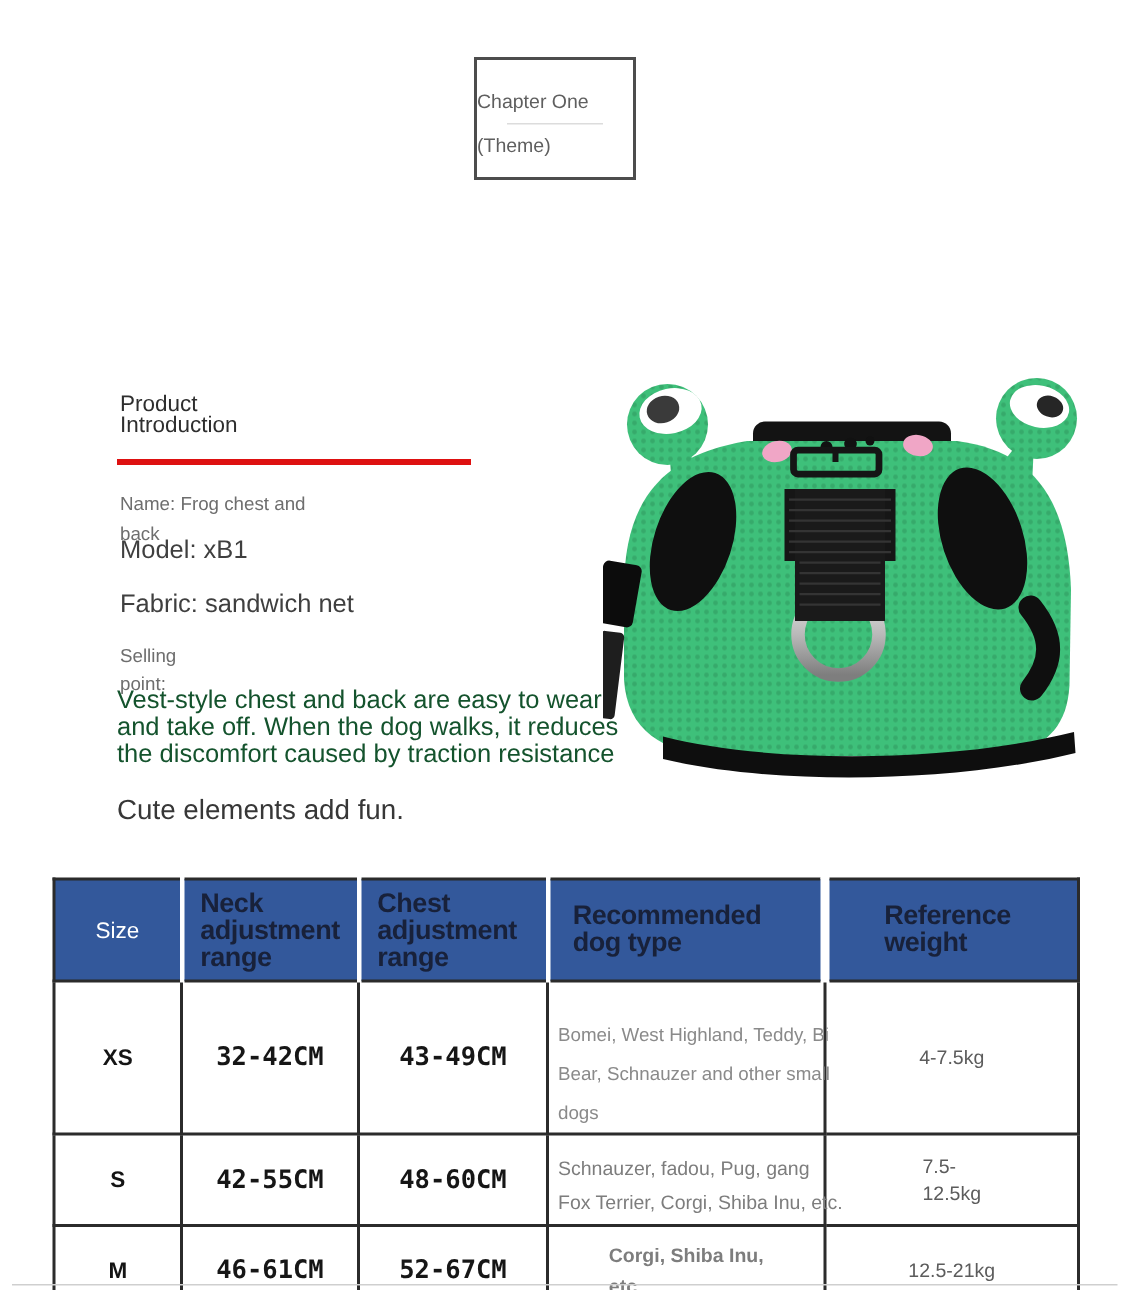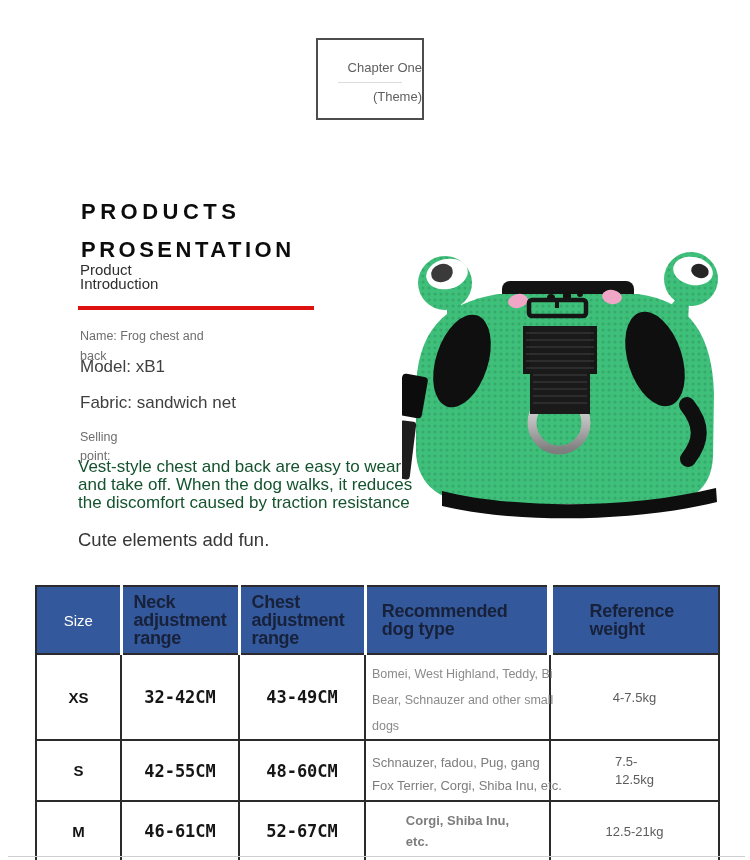--- a/index.html
+++ b/index.html
@@ -2,21 +2,21 @@
 <html><head>
 <meta charset="utf-8">
 <style>
   html,body{margin:0;padding:0;background:#ffffff;}
   *{box-sizing:border-box;}
   body{font-family:"Liberation Sans", sans-serif;}
   .canvas{position:relative;width:750px;height:860px;background:#ffffff;overflow:hidden;margin:0 auto;}
 
   
   .chapter-box{position:absolute;left:316px;top:38px;width:108px;height:82px;
-    border:2px solid #4d4d4d;background:#fff;text-align:right;}
+    border:2px solid #4d4d4d;background:#fff;text-align:left;}
   .chapter-box .l1{margin-top:20px;font-size:13px;color:#5f5f5f;}
   .chapter-box .divider{width:64px;height:1px;background:#dcdcdc;margin:7px auto 6px auto;}
   .chapter-box .l2{font-size:13px;color:#5f5f5f;}
 
   
   .heading{position:absolute;left:81px;top:199px;color:#0c0c0c;font-weight:bold;}
   .heading .h1{font-size:22px;letter-spacing:4.5px;}
   .heading .h2{font-size:22px;letter-spacing:3.5px;margin-top:12px;}
   .subheading{position:absolute;left:80px;top:263px;font-size:15px;color:#2e2e2e;line-height:14px;}
   .red-rule{position:absolute;left:78px;top:306px;width:236px;height:4px;background:#de1111;}
@@ -42,21 +42,21 @@
   .th-big{font-size:18px;font-weight:bold;color:#18213a;line-height:18px;letter-spacing:-0.3px;
     text-align:left;padding-left:11px;}
   .th-center{text-align:center;}
   .th-center .th-big{display:inline-block;padding-left:0;}
   .th-size{color:#ffffff;font-size:15px;font-weight:normal;text-align:center;padding-left:0;}
   table.size-table td{border:2px solid #2b2b2b;padding:0;vertical-align:middle;text-align:center;}
   td.h-xs{height:63px;} td.h-s{height:61px;} td.h-m{height:60px;}
   .cell-size{font-family:Liberation Sans, sans-serif;font-size:15px;font-weight:bold;color:#141414;}
   .cell-cm{font-family:"DejaVu Sans Mono", monospace;font-size:17px;font-weight:bold;color:#161616;}
   .dog-cell{vertical-align:top !important;text-align:left !important;}
-  .dog-lines{position:relative;z-index:2;padding:6px 2px 0 6px;font-size:12.5px;color:#8a8a8a;}
+  .dog-lines{position:relative;z-index:2;padding:22px 2px 0 6px;font-size:12.5px;color:#8a8a8a;}
   .dog-lines span{display:block;line-height:26px;white-space:nowrap;}
   .dog-lines-s{padding-top:10px;font-size:13px;color:#7d7d7d;}
   .dog-lines-s span{line-height:23px;}
   .dog-center{text-align:center !important;vertical-align:middle !important;font-weight:bold;}
   .dog-lines-m{display:inline-block;text-align:left;font-size:13px;color:#7d7d7d;padding:0;}
   .dog-lines-m span{display:block;line-height:21px;white-space:nowrap;}
   .weight-lines{display:inline-block;text-align:left;font-size:13px;color:#5c5c5c;}
   .weight-lines span{display:block;line-height:18px;}
   .bottom-rule{position:absolute;left:8px;top:856px;width:737px;height:1px;background:#cfcfcf;}
 </style>
@@ -64,24 +64,20 @@
 <body>
 
 <div class="canvas">
 
   <div class="chapter-box">
     <div class="l1">Chapter One</div>
     <div class="divider"></div>
     <div class="l2">(Theme)</div>
   </div>
 
-  <div class="heading">
-    <div class="h1">PRODUCTS</div>
-    <div class="h2">PROSENTATION</div>
-  </div>
   <div class="subheading">
     <div>Product</div>
     <div>Introduction</div>
   </div>
   <div class="red-rule"></div>
 
   <div class="detail-sm" style="left:80px;top:326px;">
     <div>Name: Frog chest and</div>
     <div>back</div>
   </div>

